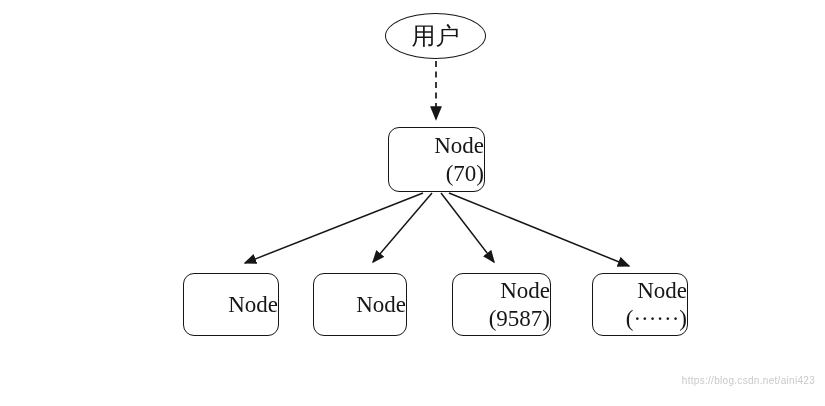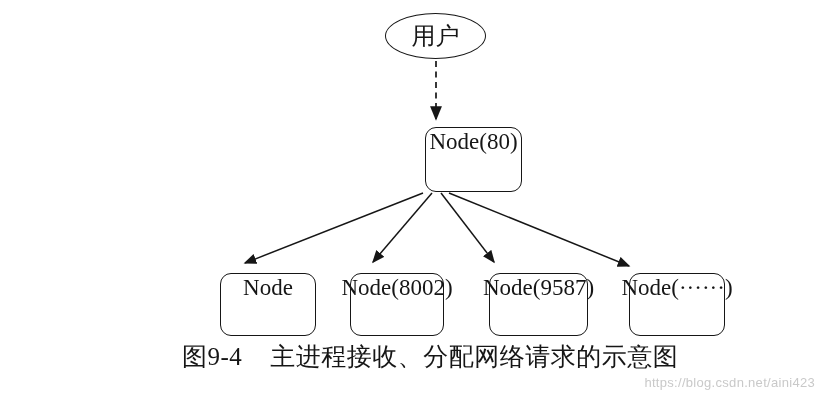--- a/index.html
+++ b/index.html
@@ -25,43 +25,42 @@
     border-radius:50%;
     display:flex;align-items:center;justify-content:center;
     background:var(--bg);
     font-size:24px;
   }
   .node-box{
     position:absolute;
     border:1.7px solid var(--stroke);
     border-radius:11px;
     background:var(--bg);
-    display:flex;flex-direction:row;align-items:flex-start;justify-content:center;
+    display:flex;flex-direction:column;align-items:flex-end;justify-content:center;
     font-size:23px;line-height:28px;
     text-align:center;
-    margin-left:37px;
   }
   .node-root{left:388px;top:127px;width:97px;height:65px;}
   .node-c0{left:183px;top:273px;width:96px;height:63px;}
   .node-c1{left:313px;top:273px;width:94px;height:63px;}
   .node-c2{left:452px;top:273px;width:99px;height:63px;}
   .node-c3{left:592px;top:273px;width:96px;height:63px;}
 
   .caption{
     position:absolute;left:182px;top:342px;
     font-size:25px;line-height:30px;
     white-space:nowrap;
     letter-spacing:0.5px;
   }
   .caption .gap{display:inline-block;width:28px;}
 
   .watermark{
     position:absolute;right:10px;top:375px;
     font-family:"Liberation Sans","DejaVu Sans",sans-serif;
-    font-size:13px;
+    font-size:10px;
     color:var(--watermark);
     letter-spacing:0.3px;
   }
 </style>
 </head>
 <body>
 
 <div class="stage">
 
   <svg class="links" viewBox="0 0 825 406" aria-hidden="true">
@@ -78,41 +77,37 @@
     <line x1="441" y1="193" x2="494" y2="262" stroke="currentColor" stroke-width="1.5" marker-end="url(#arrowhead)"></line>
     <line x1="449" y1="193" x2="629" y2="266" stroke="currentColor" stroke-width="1.5" marker-end="url(#arrowhead)"></line>
   </svg>
 
   <div class="user-ellipse">
     <span>用户</span>
   </div>
 
   <div class="node-box node-root">
     <span>Node</span>
-    <span>(80)</span>
+    <span>(70)</span>
   </div>
 
   <div class="node-box node-c0">
     <span>Node</span>
   </div>
 
   <div class="node-box node-c1">
     <span>Node</span>
-    <span>(8002)</span>
   </div>
 
   <div class="node-box node-c2">
     <span>Node</span>
     <span>(9587)</span>
   </div>
 
   <div class="node-box node-c3">
     <span>Node</span>
     <span>(······)</span>
   </div>
 
-  <div class="caption">
-    <span>图9-4</span><span class="gap"></span><span>主进程接收、分配网络请求的示意图</span>
-  </div>
 
   <div class="watermark">https://blog.csdn.net/aini423</div>
 
 </div>
 
 </body></html>

